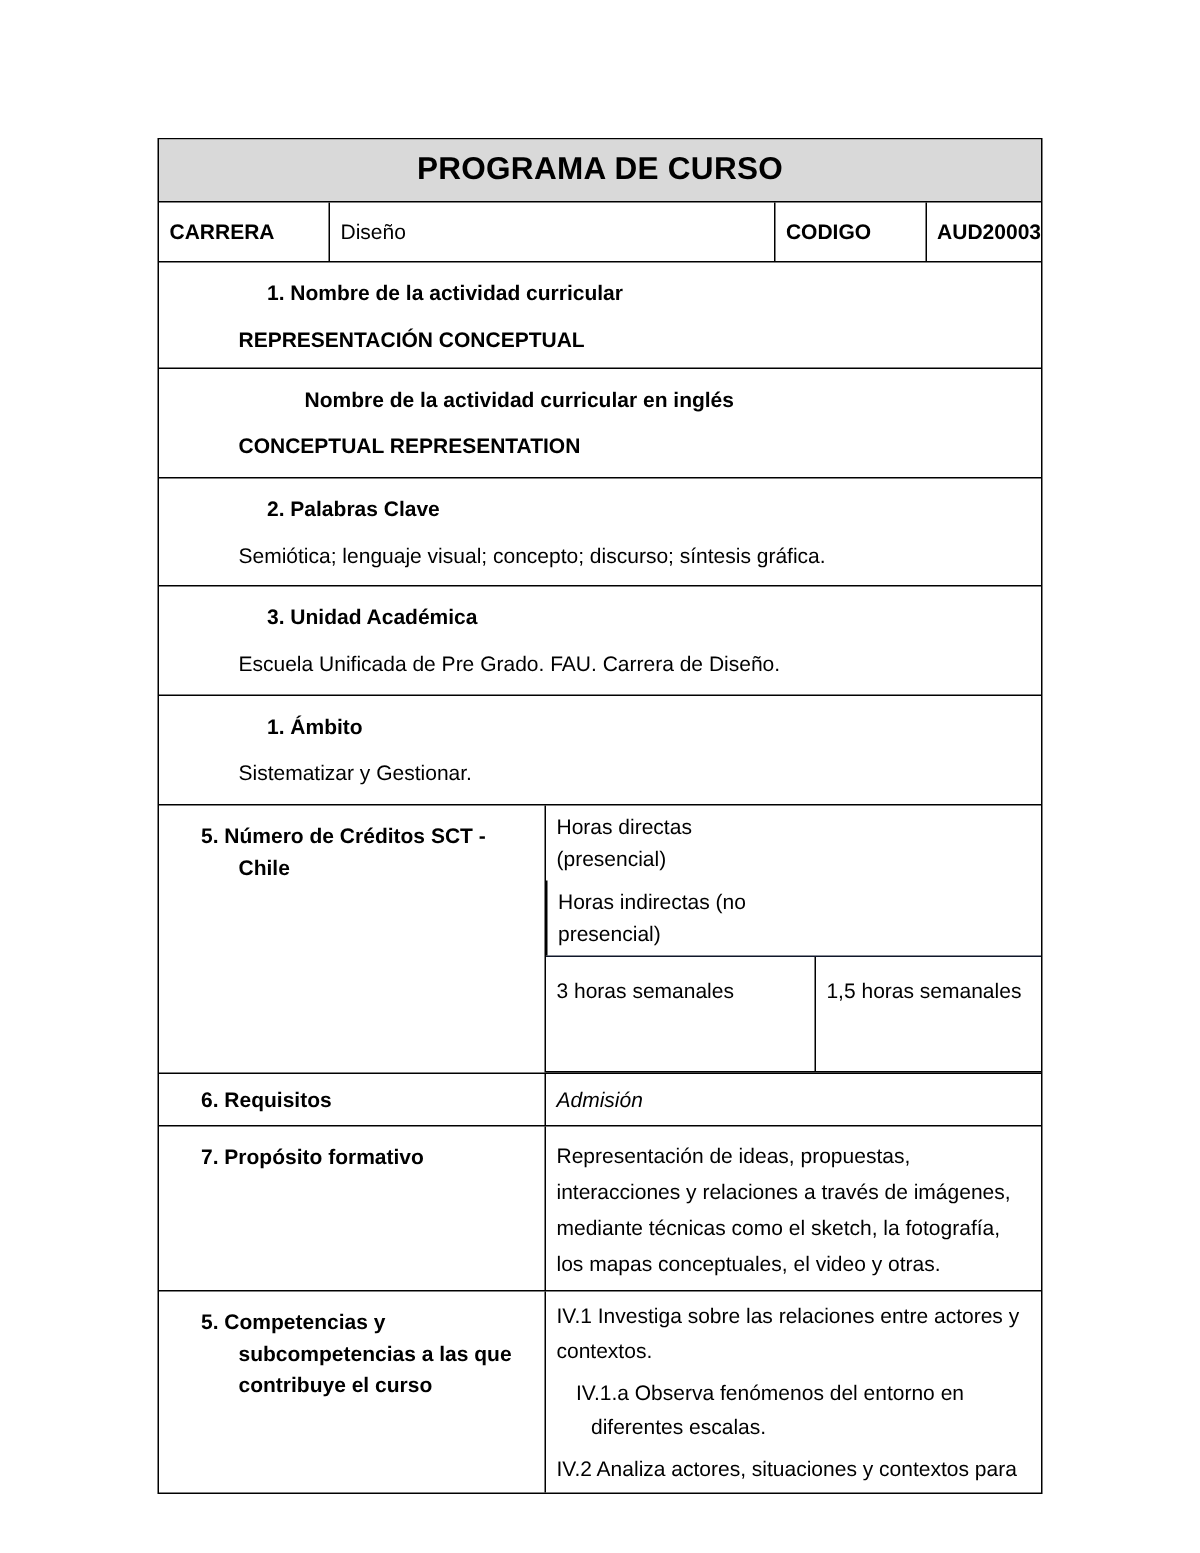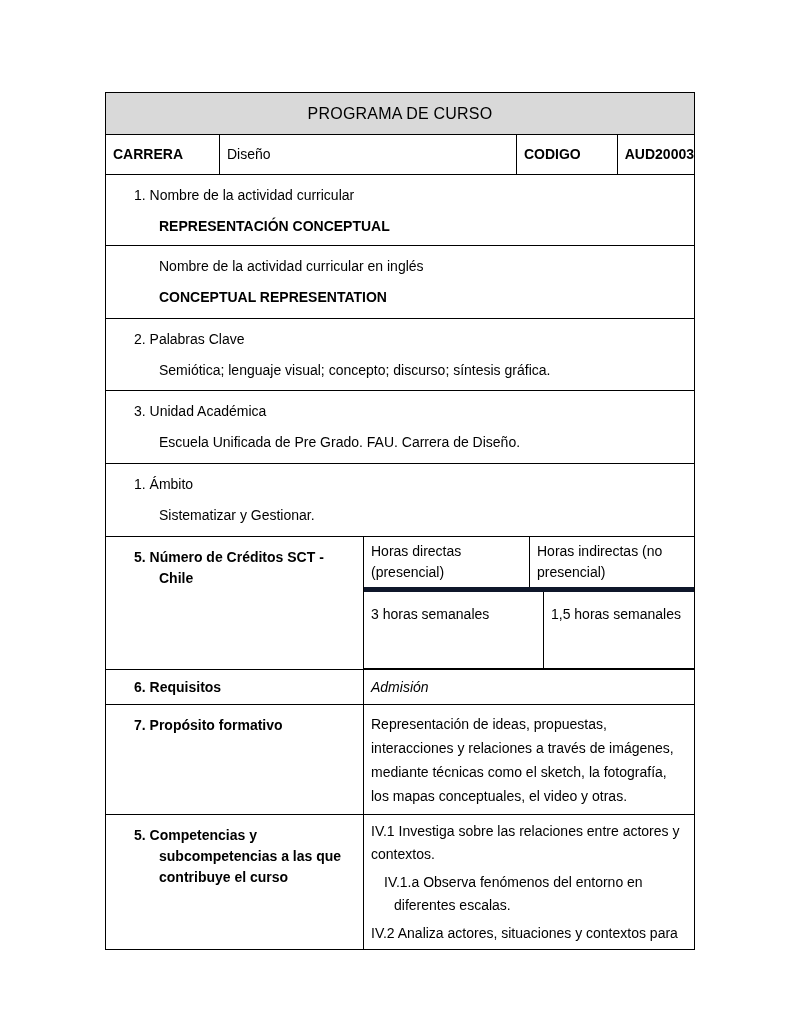--- a/index.html
+++ b/index.html
@@ -14,49 +14,49 @@
   .doc-table {
     position:absolute; left:105px; top:92px; width:590px;
     border:1px solid #000; background:#fff;
     font-size:14px; line-height:1.45;
   }
   .t-row { display:flex; border-top:1px solid #000; }
   .t-row:first-child { border-top:none; }
 
   
   .title-row { min-height:41px; background:#d9d9d9; align-items:center; justify-content:center; }
-  .doc-title { font-weight:normal; font-size:16px; letter-spacing:.2px;text-align:right; }
+  .doc-title { font-weight:bold; font-size:21px; letter-spacing:.2px;text-align:right; }
 
   
   .meta-row { min-height:40px; align-items:stretch;gap:36px; }
   .m-cell { display:flex; align-items:center; padding-left:7px; }
   .m-carrera-label { width:80px; font-weight:bold; }
   .m-carrera-value { width:315px; border-left:1px solid #000; }
   .m-codigo-label  { width:72px;  border-left:1px solid #000; font-weight:bold; }
   .m-codigo-value  { flex:1;      border-left:1px solid #000; font-weight:bold; }
 
   
   .sec-row { display:block; padding:10px 10px 0 28px; }
-  .sec-title { font-weight:normal; margin-bottom:11px; line-height:20px; }
+  .sec-title { font-weight:bold; margin-bottom:11px; line-height:20px;margin-left:44px; }
   .sec-value { padding-left:25px; line-height:20px; }
   .sec-value.bold { font-weight:bold; }
   .sec-row.en { padding-left:53px; }
   .sec-row.en .sec-value { padding-left:0; }
   .h71 { min-height:71px; } .h72 { min-height:72px; } .h73 { min-height:73px; }
 
   
   .left-col {
     width:257px; padding:10px 20px 0 53px; text-indent:-25px;
     font-weight:bold; line-height:21px;
   }
   .right-col { flex:1; border-left:1px solid #000; }
 
   
   .row-credits { min-height:129px; }
-  .cr-head { display:flex; border-bottom:5px solid #0f172a; min-height:46px; }
+  .cr-head { display:flex; border-bottom:1px solid #0f172a; min-height:46px;flex-direction:column; }
   .cr-vals { display:flex; border-bottom:1px solid #000; min-height:77px;gap:28px; }
   .cr-cell { width:50%; padding:4px 8px 4px 7px; line-height:21px; }
   .cr-cell + .cr-cell { border-left:1px solid #000; }
   .cr-vals .cr-cell { padding-top:12px; }
   .cr-head-label { display:block; max-width:132px; }
 
   
   .row-requisitos { min-height:35px; }
   .row-requisitos .left-col { padding-top:7px; }
   .req-value { padding:7px 9px 0 7px; font-style:italic; line-height:20px; }

